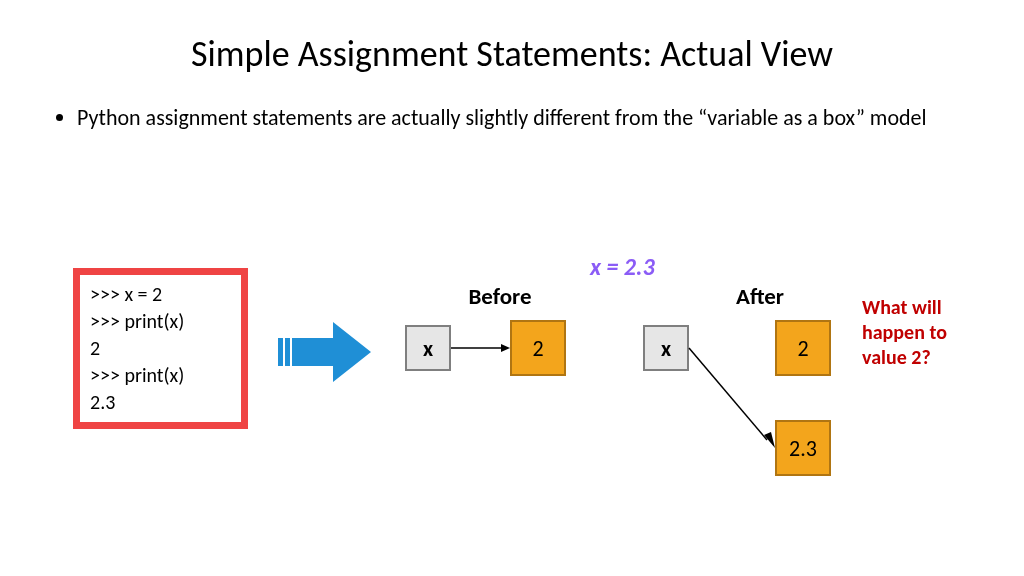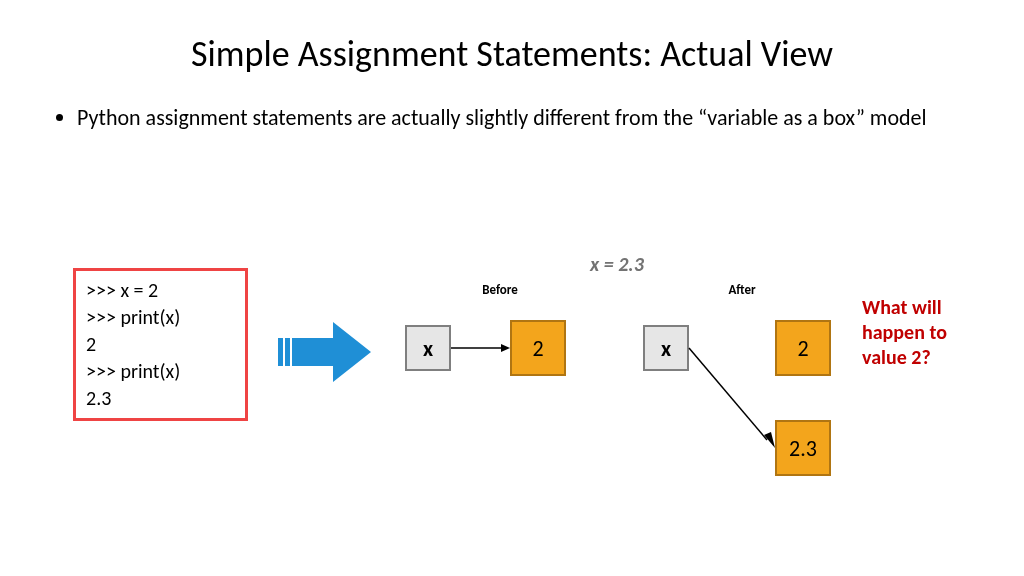--- a/index.html
+++ b/index.html
@@ -24,32 +24,32 @@
     font-size: 22px;
     line-height: 1.25;
   }
   .bullets ul { list-style: disc; padding-left: 22px; }
   .bullets ul ul { padding-left: 42px; margin-top: 6px; }
   .bullets ul ul li { font-size: 20px; }
   .code-box {
     position: absolute;
     left: 73px; top: 268px;
     width: 175px;
-    border: 3px solid #ef4444;
+    border: 7px solid #ef4444;
     padding: 6px 10px;
     font-size: 20px;
     line-height: 1.35;
     font-family: Calibri, Arial, sans-serif;
   }
   .arrow {
     position: absolute;
     left: 278px; top: 320px;
   }
   .label {
-    font-size: 13px;
+    font-size: 23px;
     font-weight: bold;
     text-align: center;
     position: absolute;
   }
   .box {
     position: absolute;
     display: flex;
     align-items: center;
     justify-content: center;
     font-size: 22px;
@@ -60,24 +60,24 @@
     border: 2px solid #7f7f7f;
     font-weight: bold;
   }
   .val-box {
     width: 56px; height: 56px;
     background: #f3a51c;
     border: 2px solid #b07512;
   }
   .assign {
     position: absolute;
-    color: #737373;
+    color: #8b5cf6;
     font-weight: bold;
     font-style: italic;
-    font-size: 20px;
+    font-size: 24px;
   }
   .question {
     position: absolute;
     color: #c00000;
     font-weight: bold;
     font-size: 20px;
     line-height: 1.25;
     width: 120px;
   }
   svg.conn { position: absolute; overflow: visible; }
@@ -112,21 +112,21 @@
 <div class="assign" style="left:590px; top:252px;">x = 2.3</div>
 
 <div class="label" style="left:450px; top:282px; width:100px;">Before</div>
 <div class="box var-box" style="left:405px; top:325px;">x</div>
 <div class="box val-box" style="left:510px; top:320px;">2</div>
 <svg class="conn" style="left:451px; top:338px;" width="59" height="20">
   <line x1="0" y1="10" x2="50" y2="10" stroke="#000" stroke-width="1.5"></line>
   <polygon points="50,6 59,10 50,14" fill="#000"></polygon>
 </svg>
 
-<div class="label" style="left:692px; top:282px; width:100px;">After</div>
+<div class="label" style="left:710px; top:282px; width:100px;">After</div>
 <div class="box var-box" style="left:643px; top:325px;">x</div>
 <div class="box val-box" style="left:775px; top:320px;">2</div>
 <div class="box val-box" style="left:775px; top:420px;">2.3</div>
 <svg class="conn" style="left:689px; top:348px;" width="90" height="110">
   <line x1="0" y1="0" x2="78" y2="92" stroke="#000" stroke-width="1.5"></line>
   <polygon points="75,87 86,100 82,84" fill="#000"></polygon>
 </svg>
 
 <div class="question" style="left:862px; top:295px;">What will happen to value 2?</div>
 

